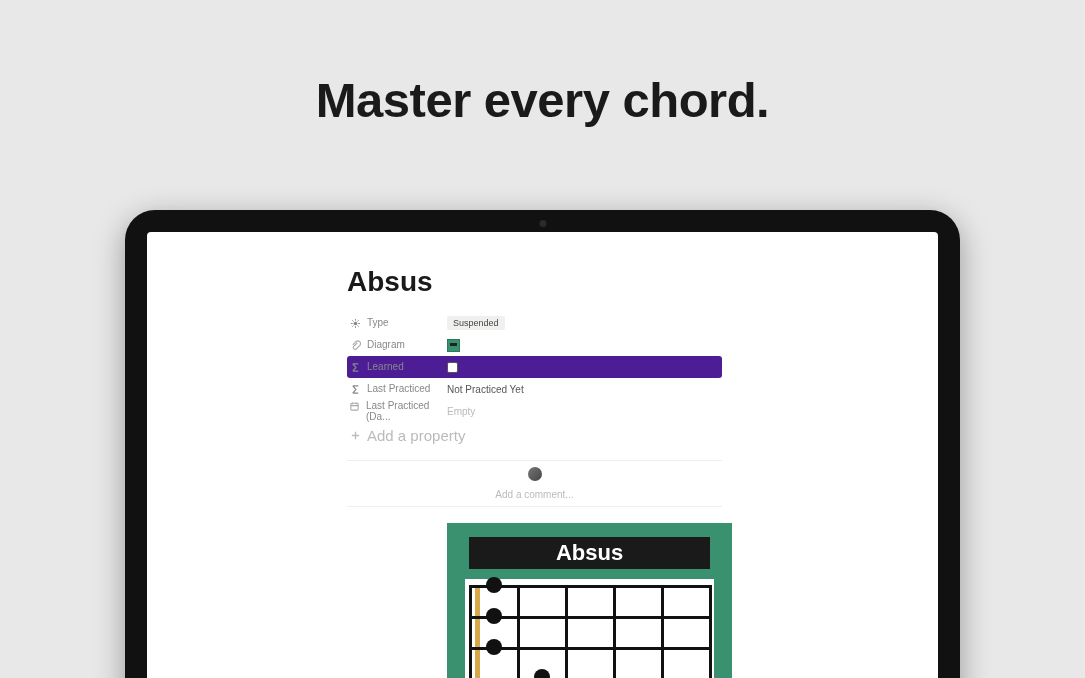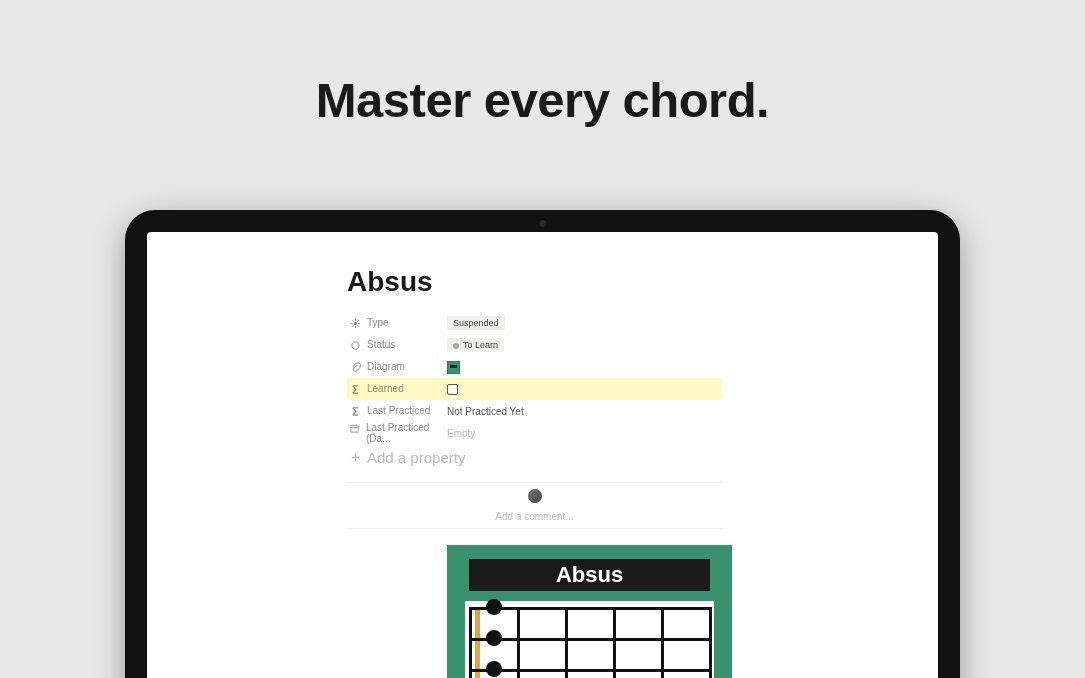--- a/index.html
+++ b/index.html
@@ -60,21 +60,21 @@
     margin-bottom: 14px;
   }
   .props { }
   .prop-row {
     display: flex;
     align-items: center;
     height: 22px;
     font-size: 10px;
     color: #888;
   }
-  .prop-row.hover { background: #fef9c3; border-radius: 3px; }
+  .prop-row.hover { background: #4c1d95; border-radius: 3px; }
   .prop-label {
     display: flex;
     align-items: flex-start;
     gap: 6px;
     width: 100px;
     padding-left: 2px;
   }
   .prop-label span.txt { color: #888; }
   .prop-value {
     display: flex;
@@ -214,33 +214,20 @@
                 <span class="ico">
                   <svg viewBox="0 0 12 12" fill="#888">
                     <circle cx="6" cy="6" r="2"></circle>
                     <path d="M6 1v2M6 9v2M1 6h2M9 6h2M2.5 2.5l1.4 1.4M8.1 8.1l1.4 1.4M2.5 9.5l1.4-1.4M8.1 3.9l1.4-1.4" stroke="#888" stroke-width="1"></path>
                   </svg>
                 </span>
                 <span class="txt">Type</span>
               </div>
               <div class="prop-value">
                 <span class="tag">Suspended</span>
-              </div>
-            </div>
-            <div class="prop-row">
-              <div class="prop-label">
-                <span class="ico">
-                  <svg viewBox="0 0 12 12" fill="none" stroke="#aaa" stroke-width="1.3">
-                    <circle cx="6" cy="6" r="4"></circle>
-                  </svg>
-                </span>
-                <span class="txt">Status</span>
-              </div>
-              <div class="prop-value">
-                <span class="tag"><span class="dot"></span><span>To Learn</span></span>
               </div>
             </div>
             <div class="prop-row">
               <div class="prop-label">
                 <span class="ico">
                   <svg viewBox="0 0 12 12" fill="none" stroke="#aaa" stroke-width="1.2">
                     <path d="M8 3l-4 4a2 2 0 002.8 2.8l4-4a3 3 0 00-4.2-4.2L3 5.2"></path>
                   </svg>
                 </span>
                 <span class="txt">Diagram</span>

